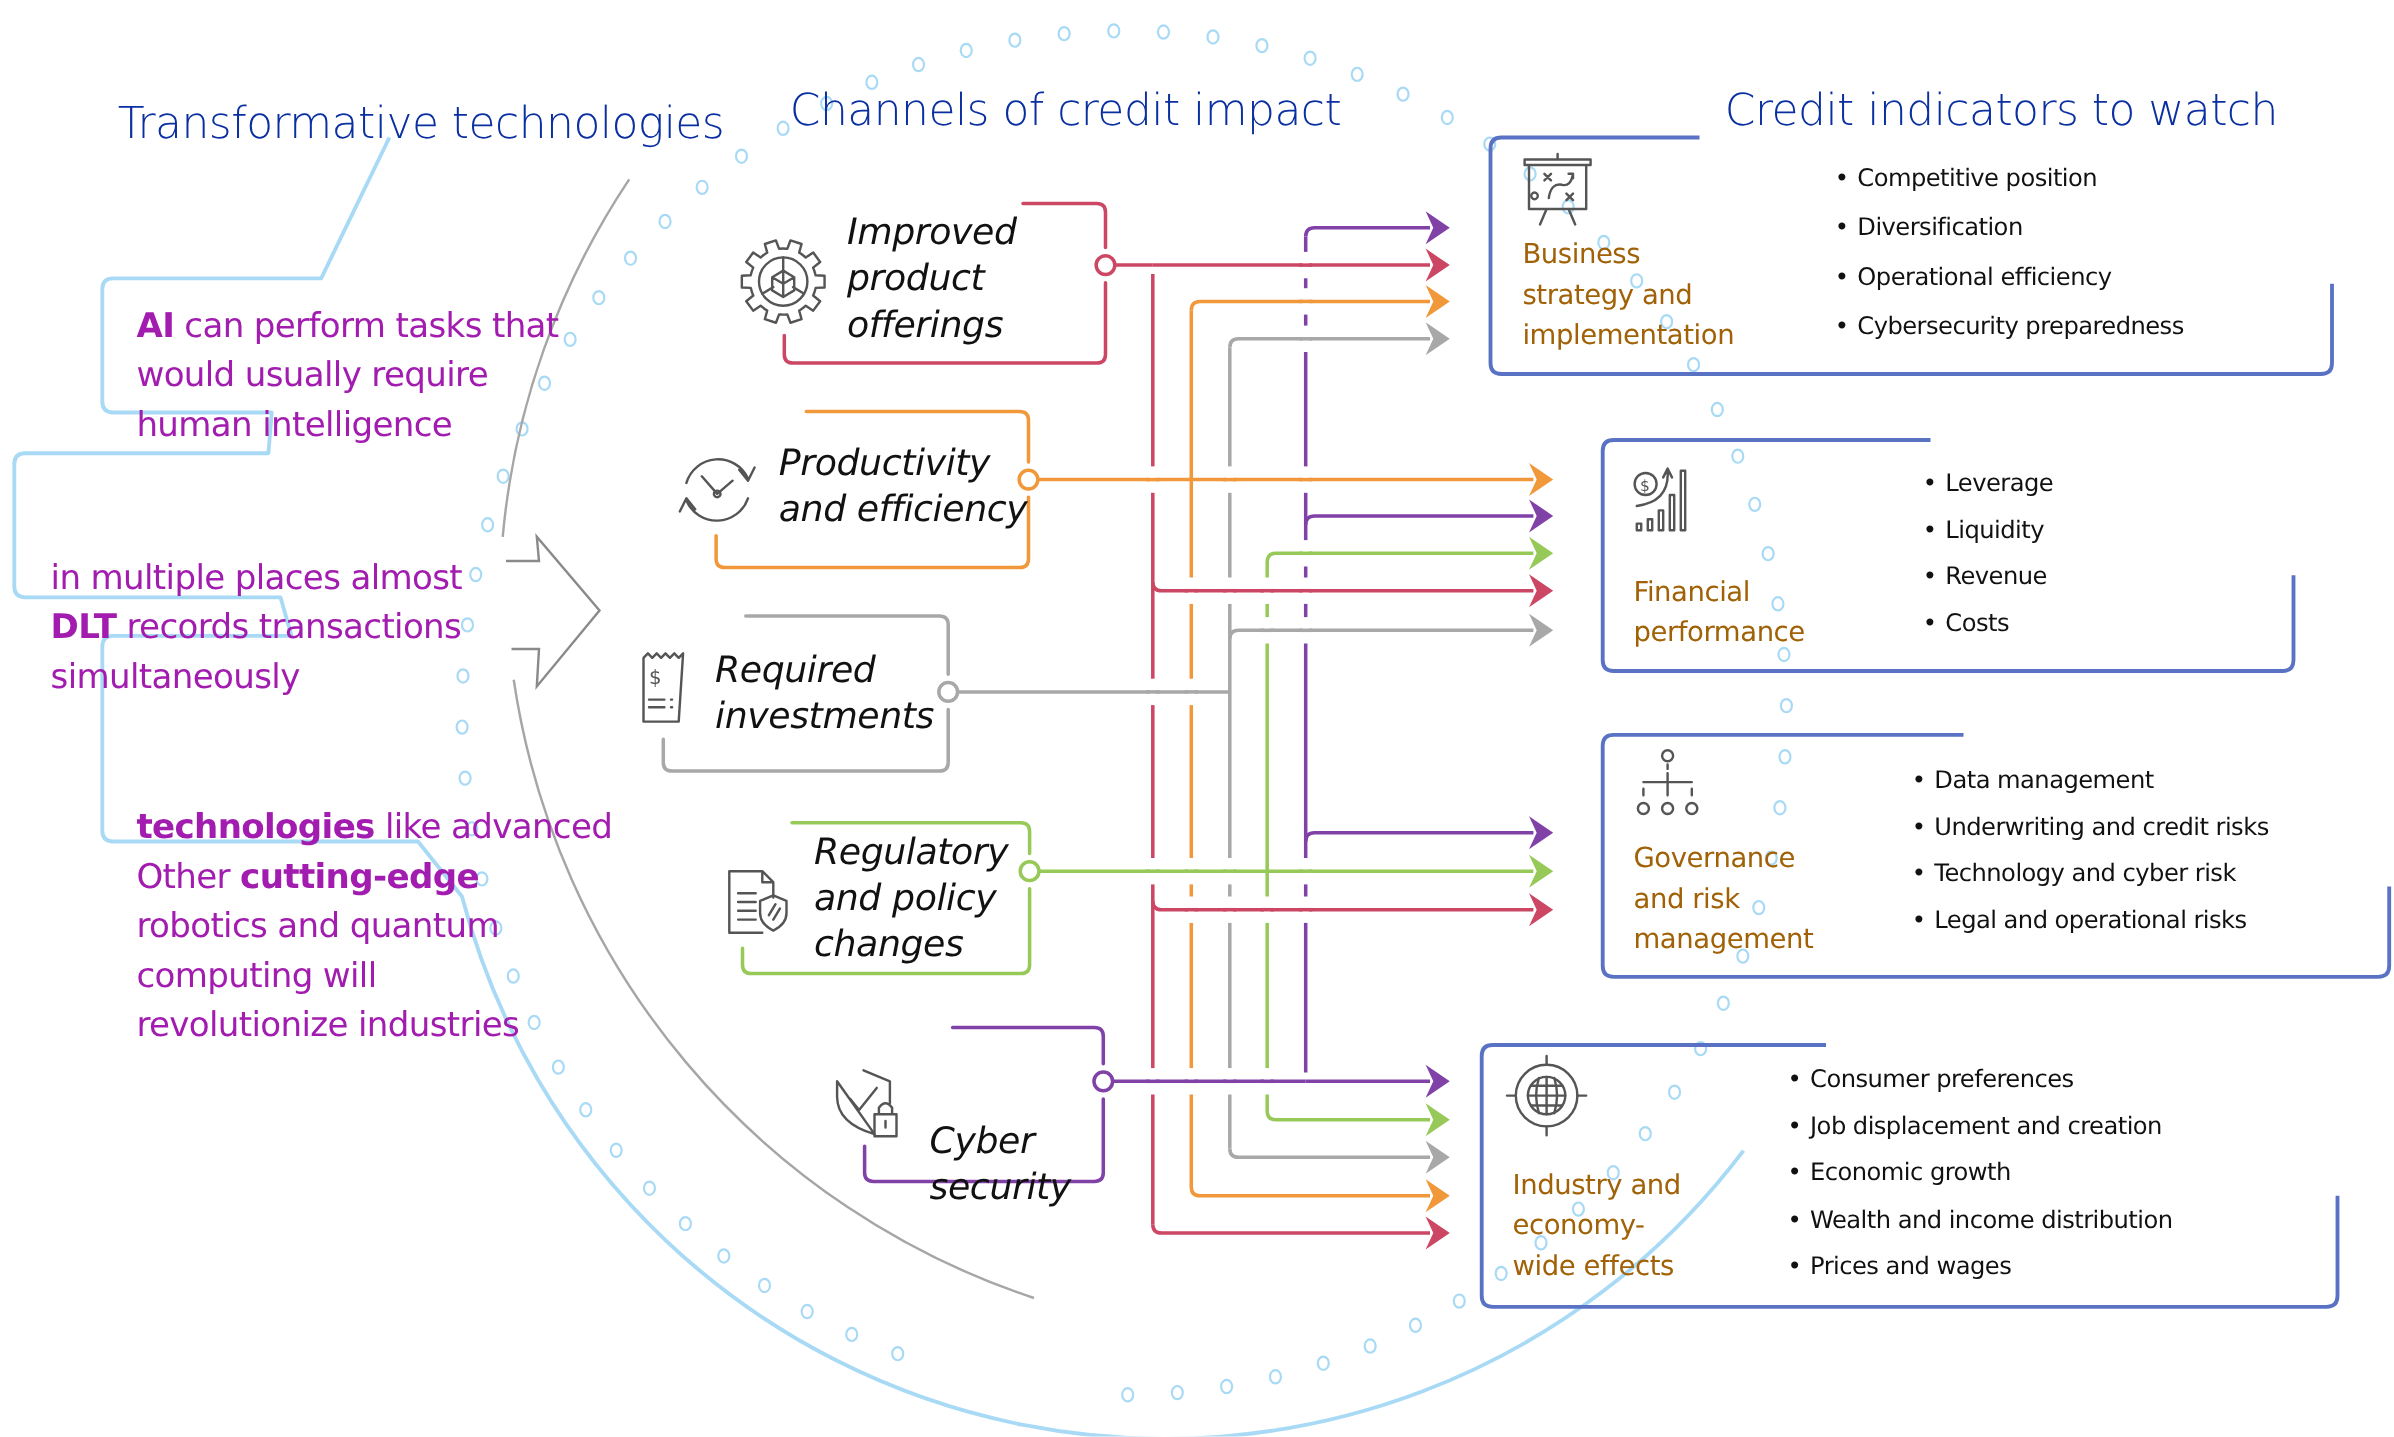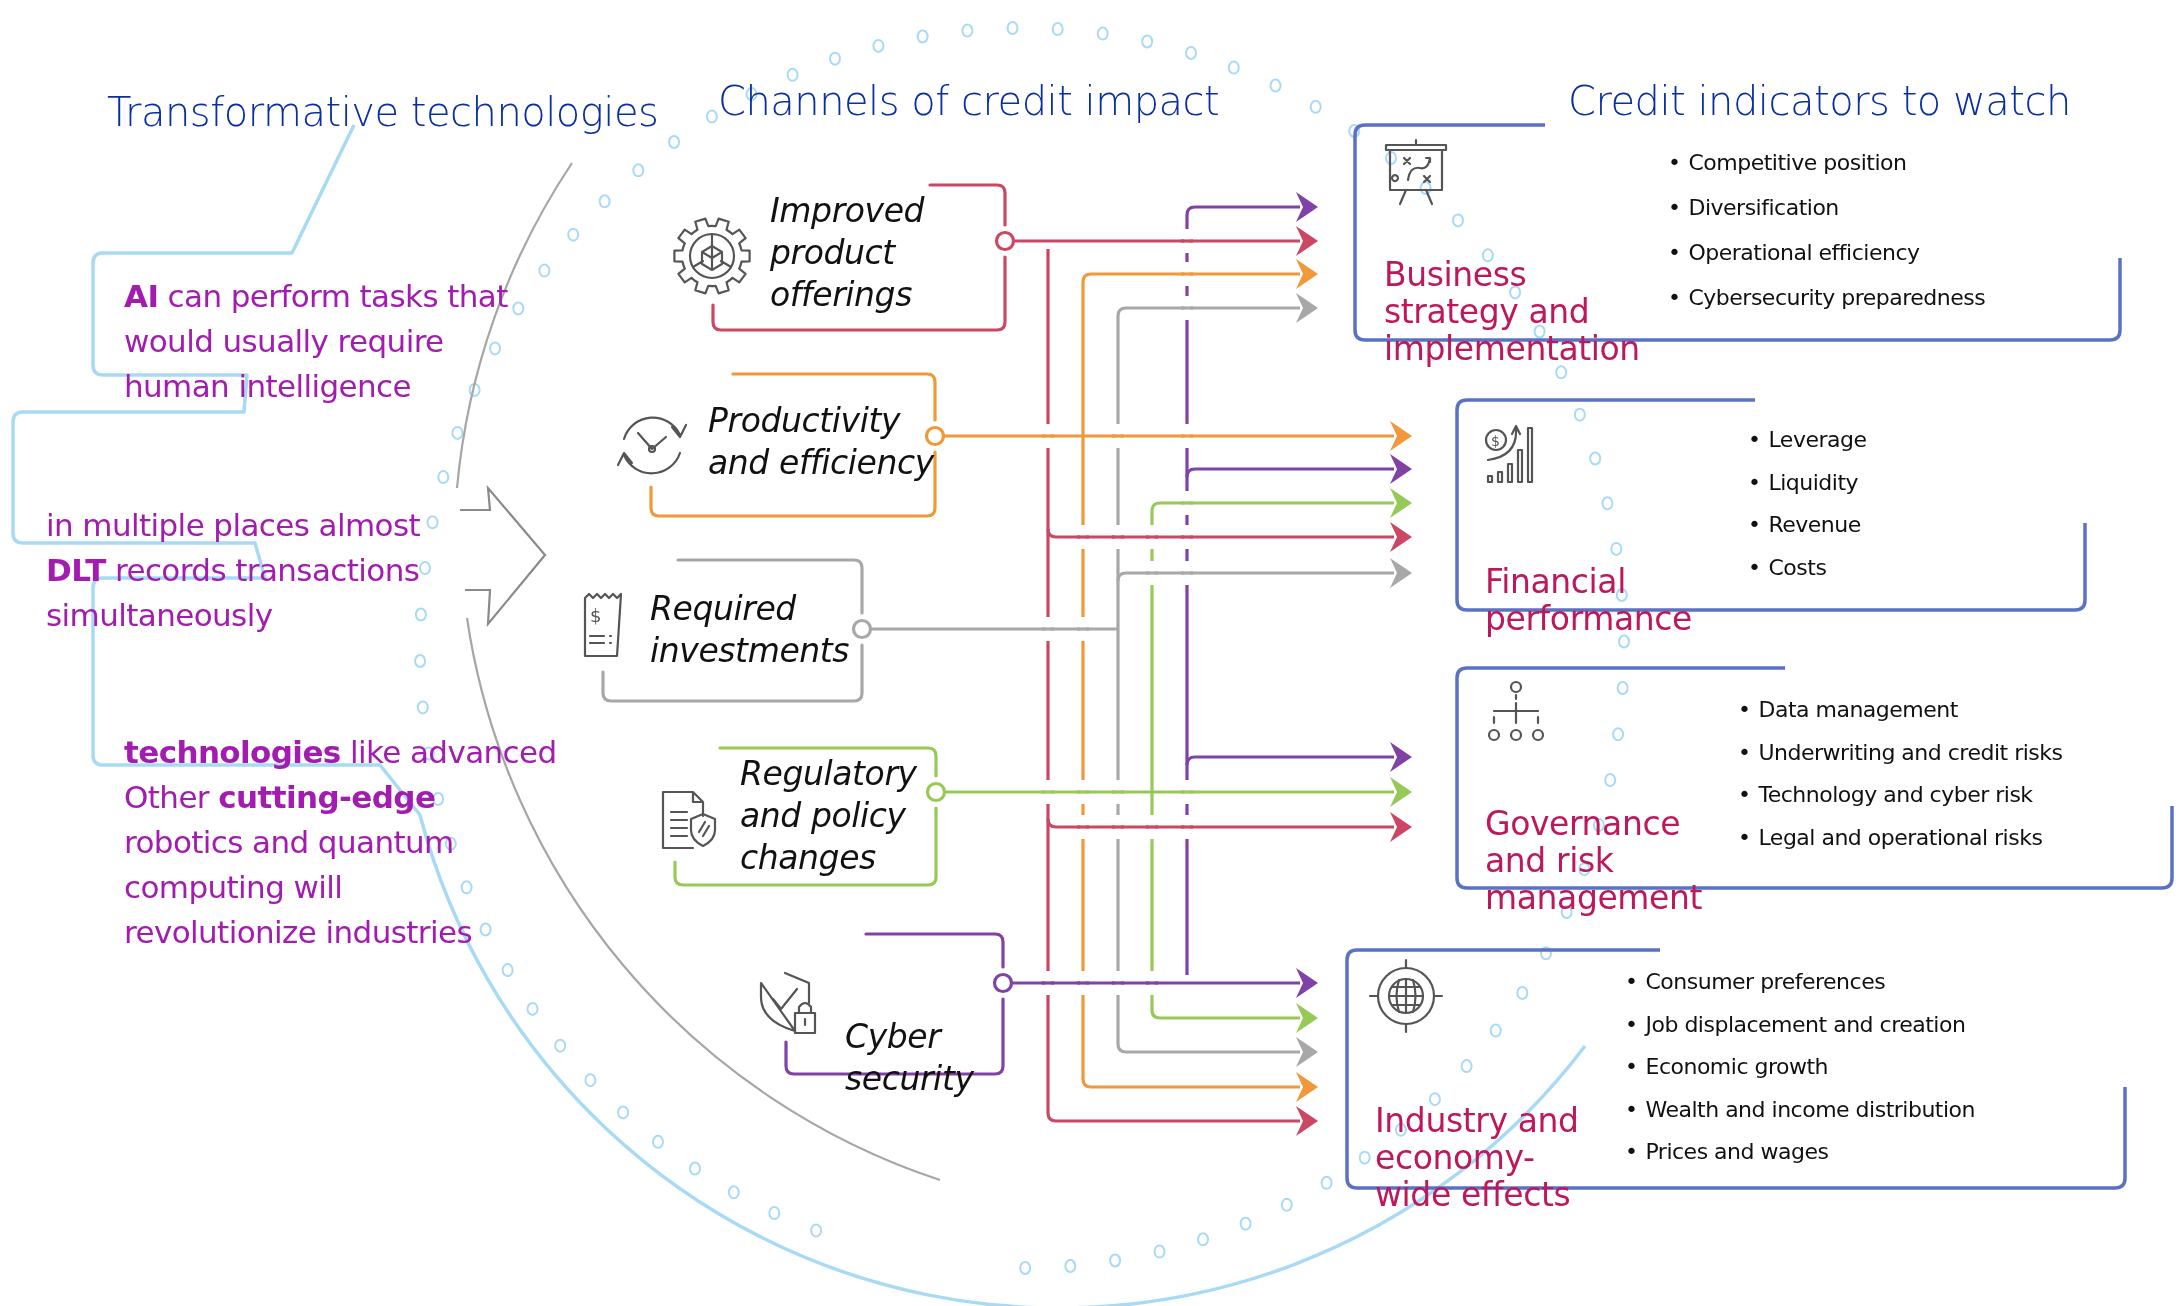--- a/index.html
+++ b/index.html
@@ -6,22 +6,22 @@
   body { width: 2176px; height: 1306px; position: relative; overflow: hidden;
          font-family: "Liberation Sans", "DejaVu Sans", sans-serif; }
   #stage { position: absolute; left: 0; top: 0; width: 2176px; height: 1306px; }
   .section-title { position: absolute; color: #0a2fa0; font-size: 40px; white-space: nowrap;
                    font-family: "DejaVu Sans", sans-serif; font-weight: 300; letter-spacing: -0.5px; }
   .tech-text { position: absolute; color: #a21caf; font-size: 31px; line-height: 45px;
                font-family: "DejaVu Sans", sans-serif; letter-spacing: -0.6px; }
   .tech-text b { font-weight: 700; }
   .channel-label { position: absolute; color: #111; font-size: 33px; line-height: 42px;
                    font-family: "DejaVu Sans", sans-serif; letter-spacing: -0.4px; white-space: nowrap; font-style: italic; }
-  .indicator-title { position: absolute; color: #be185d; font-size: 33px; line-height: 37px;
-                     font-family: "DejaVu Sans", sans-serif; letter-spacing: -0.4px; white-space: nowrap; margin-top: 44px; }
+  .indicator-title { position: absolute; color: #a16207; font-size: 25px; line-height: 37px;
+                     font-family: "DejaVu Sans", sans-serif; letter-spacing: -0.4px; white-space: nowrap; }
   .bullets { position: absolute; margin: 0; padding: 0; list-style: none; color: #111;
              font-size: 22px; font-family: "DejaVu Sans", sans-serif; letter-spacing: -0.5px; white-space: nowrap; }
   .bullets li::before { content: "\2022"; margin-right: 8px; }
   svg text { font-family: "DejaVu Sans", sans-serif; }
 </style>
 </head>
 <body>
 
 <div id="stage">
 

